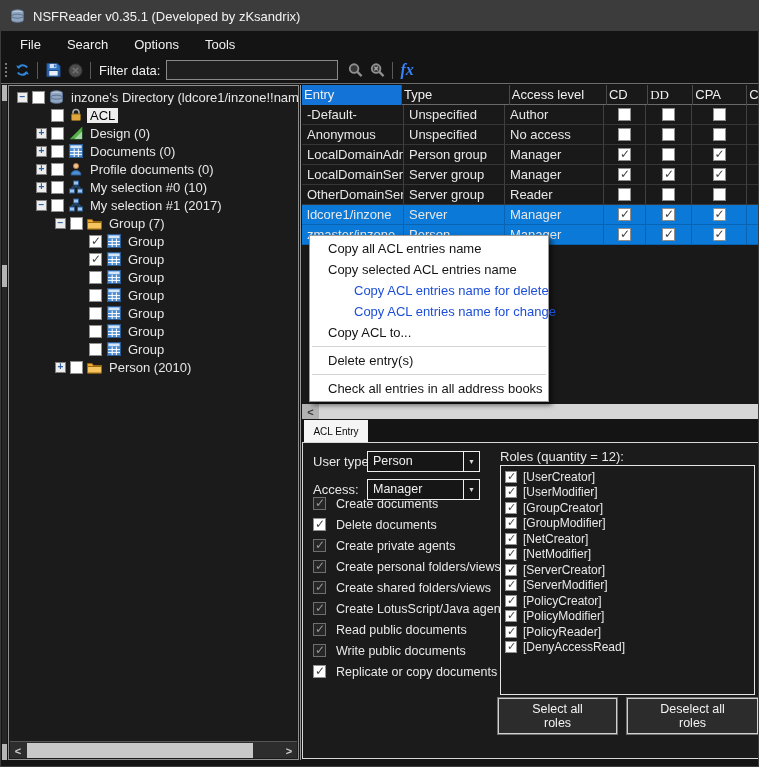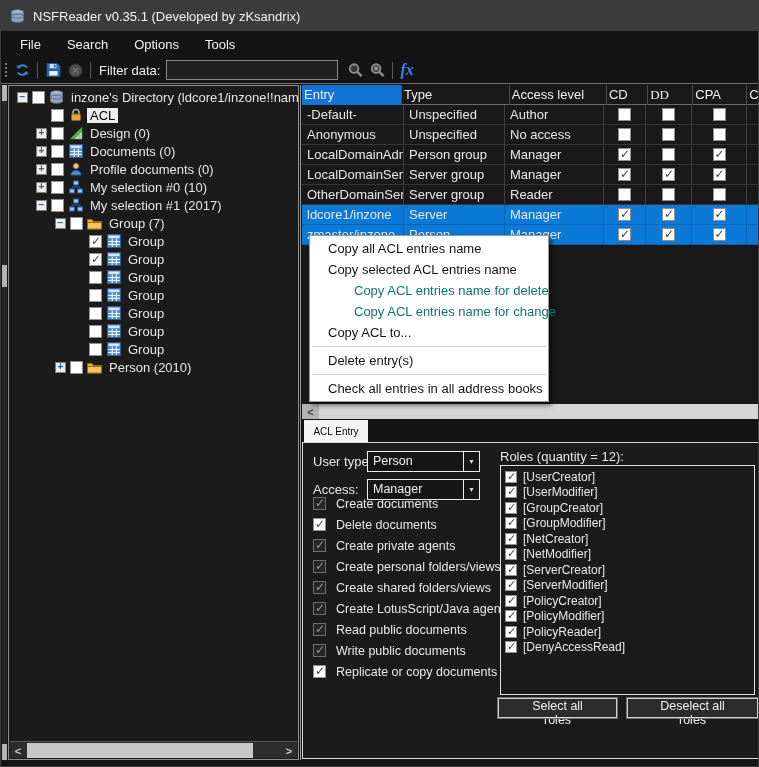--- a/index.html
+++ b/index.html
@@ -86,27 +86,27 @@
     color:#d8d8d8;font-size:7px;}
   .perms{position:absolute;left:10px;top:50px;}
   .perm-row{display:flex;align-items:center;height:21px;gap:10px;white-space:nowrap;font-size:12.5px;}
   .roles-label{position:absolute;left:197px;top:6px;color:#e8e8e8;}
   .roles-box{position:absolute;left:197px;top:22px;width:255px;height:230px;border:1px solid #e4e4e4;
     background:#1b1b1b;padding:3px 0 0 4px;overflow:hidden;}
   .role-row{display:flex;align-items:center;height:15.5px;gap:6px;white-space:nowrap;font-size:12px;}
   .role-row .cbx{width:12px;height:12px;}
   .role-row .cbx.checked::after{font-size:11px;top:-2px;left:1px;}
   .roles-buttons{position:absolute;left:195px;top:255px;display:flex;gap:10px;}
-  .dbtn{height:20px;background:#2c2c2c;border:1px solid #d0d0d0;outline:1px solid #707070;
+  .dbtn{height:36px;background:#2c2c2c;border:1px solid #d0d0d0;outline:1px solid #707070;
     color:#f2f2f2;font-size:12.5px;font-family:inherit;padding:0 24px;}
   
   .context-menu{position:absolute;left:308px;top:234px;width:240px;background:#ffffff;
     border:1px solid #9a9a9a;box-shadow:3px 3px 5px rgba(0,0,0,0.55);z-index:50;padding:2px 0;font-size:13px;}
   .mitem{height:21px;line-height:21px;padding-left:18px;color:#141414;white-space:nowrap;}
-  .mitem.disabled{color:#0f766e;padding-left:44px;}
+  .mitem.disabled{color:#1d4ed8;padding-left:44px;}
   .msep{height:1px;background:#d4d4d4;margin:3px 2px;}
 </style>
 </head>
 <body>
 
 <div id="window">
 
   <div class="titlebar">
     <span class="ticon">
         <svg width="15" height="15" viewBox="0 0 15 15">

